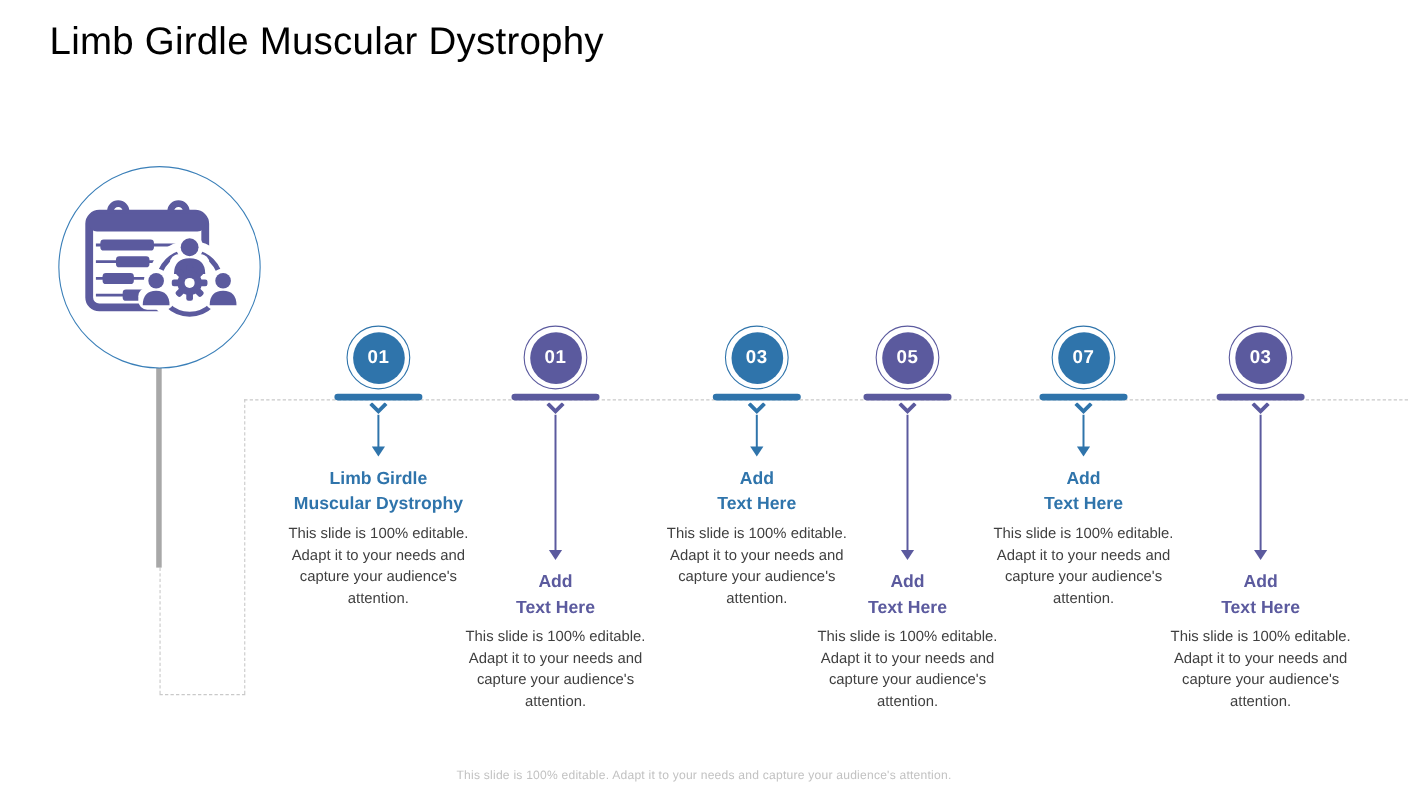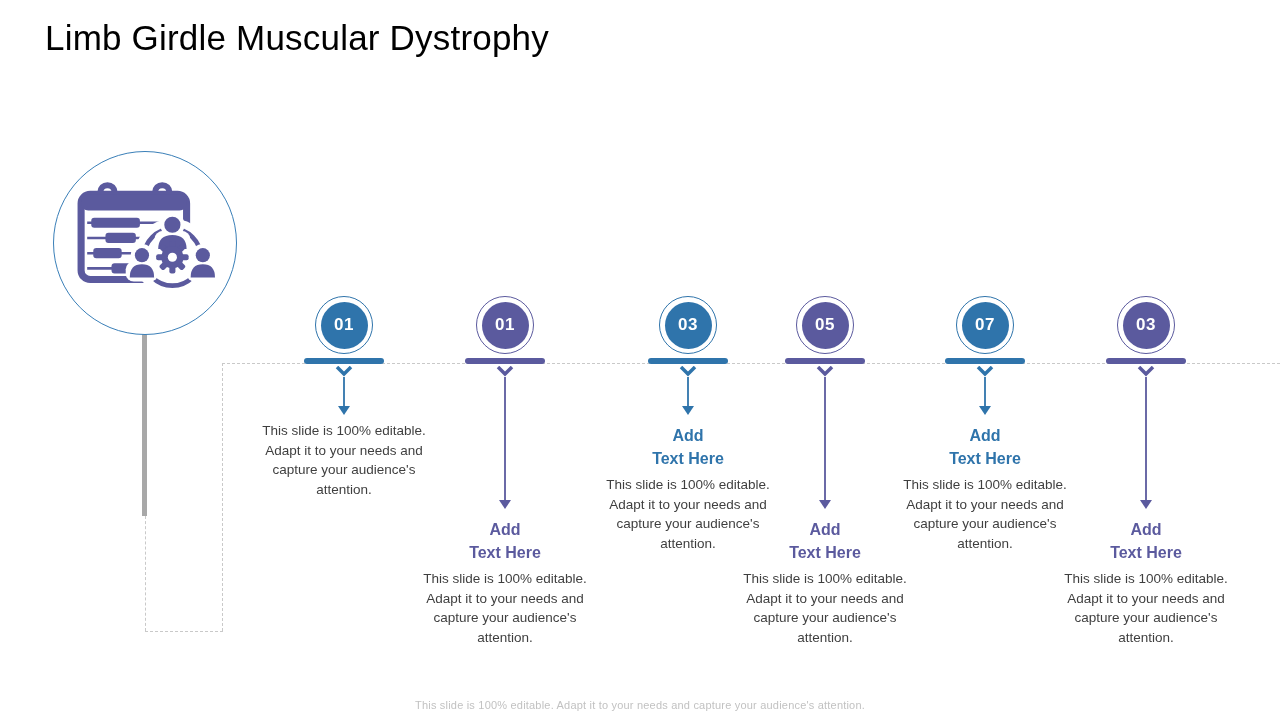--- a/index.html
+++ b/index.html
@@ -127,20 +127,22 @@
 <div class="col" style="left: 246px; --accent: #2F74AB;">
   <div class="badge">
     <div class="badge-inner">01</div>
   </div>
   <div class="tick-bar"></div>
   <svg class="arrow" width="22" height="50" viewBox="0 0 22 50">
     <path d="M4 1 L11 8 L18 1" fill="none" stroke="currentColor" stroke-width="3.5"></path>
     <line x1="11" y1="11" x2="11" y2="41" stroke="currentColor" stroke-width="1.8"></line>
     <path d="M5 40 L11 49 L17 40 Z" fill="currentColor"></path>
   </svg>
+  <div class="item-heading">Limb Girdle
+Muscular Dystrophy</div>
   <div class="item-body">This slide is 100% editable. Adapt it to your needs and capture your audience's attention.</div>
 </div>
 
 <div class="col" style="left: 407px; --accent: #5B5A9E;">
   <div class="badge">
     <div class="badge-inner">01</div>
   </div>
   <div class="tick-bar"></div>
   <svg class="arrow" width="22" height="144" viewBox="0 0 22 144">
     <path d="M4 1 L11 8 L18 1" fill="none" stroke="currentColor" stroke-width="3.5"></path>

